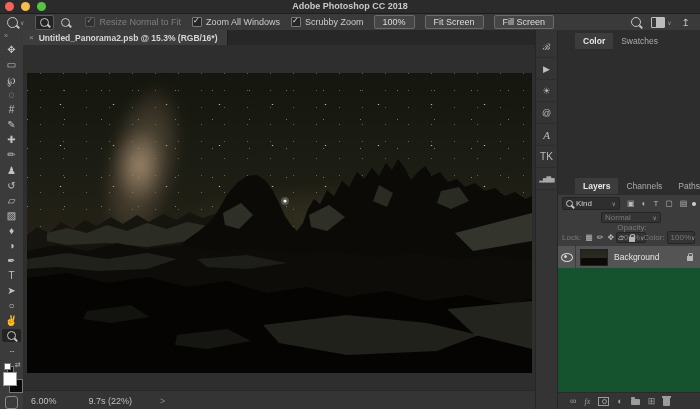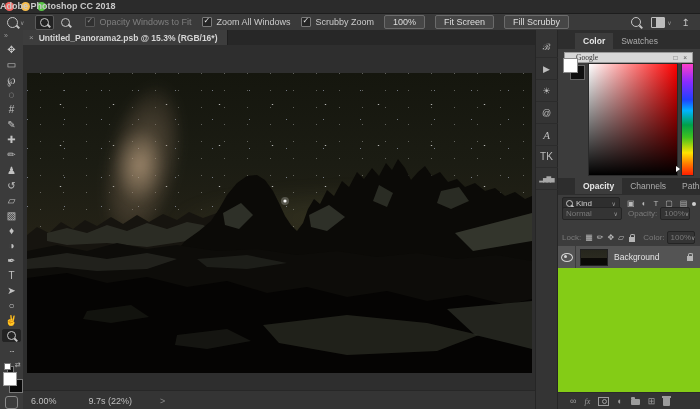--- a/index.html
+++ b/index.html
@@ -7,21 +7,21 @@
        font-family:"Liberation Sans",sans-serif;overflow:hidden;color:#ccc;
        -webkit-font-smoothing:antialiased;}
   .abs{position:absolute;}
   
   .titlebar{left:0;top:0;width:700px;height:13px;background:#2b2b2b;border-bottom:1px solid #1d1d1d;}
   .tl{position:absolute;top:2px;width:9px;height:9px;border-radius:50%;}
   .tl.r{left:5px;background:#f4645f;}
   .tl.y{left:21px;background:#f6bd4e;}
   .tl.g{left:37px;background:#58c446;}
   .win-title{position:absolute;left:0;right:0;top:0;height:13px;line-height:13px;
-       text-align:left;font-size:9px;font-weight:bold;color:#c9c9c9;}
+       text-align:center;font-size:9px;font-weight:bold;color:#c9c9c9;}
   
   .optionsbar{left:0;top:14px;width:700px;height:16px;background:#3a3a3a;
        border-bottom:1px solid #232323;display:flex;align-items:center;font-size:9px;}
   .mag{position:relative;display:inline-block;width:7px;height:7px;border:1px solid #c5c5c5;border-radius:50%;}
   .mag::after{content:'';position:absolute;width:4px;height:1.5px;background:#c5c5c5;
        right:-3px;bottom:-1px;transform:rotate(45deg);}
   .chev{font-size:6px;color:#9a9a9a;margin-left:2px;}
   .tbtn{display:flex;align-items:center;justify-content:center;width:17px;height:13px;border-radius:2px;}
   .tbtn.pressed{background:#232323;border:1px solid #5a5a5a;}
   .cbgroup{display:flex;align-items:center;margin-left:11px;white-space:nowrap;}
@@ -116,21 +116,21 @@
   .sel .chev{margin-left:auto;}
   .sel.disabled{color:#7a7a7a;background:#343434;}
   .dimlabel{color:#7a7a7a;}
   .ficon{margin-left:7px;color:#b9b9b9;}
   .fdot{margin-left:auto;margin-right:4px;width:4px;height:4px;border-radius:50%;background:#cfcfcf;}
   .eyeicon{position:relative;width:10px;height:7px;border:1px solid #d5d5d5;border-radius:50%;}
   .eyeicon::after{content:'';position:absolute;left:2.5px;top:1.5px;width:3px;height:3px;border-radius:50%;background:#d5d5d5;}
   .padlock{position:relative;width:6px;height:5px;background:#b5b5b5;margin-top:3px;}
   .padlock::before{content:'';position:absolute;left:1px;top:-3px;width:3px;height:3px;
        border:1px solid #b5b5b5;border-bottom:none;border-radius:2px 2px 0 0;}
-  .layer-list{position:absolute;left:0;top:216px;width:142px;height:146px;background:#84cc16;}
+  .layer-list{position:absolute;left:0;top:216px;width:142px;height:146px;background:#14532d;}
   .layer-row{position:absolute;left:0;top:0;width:142px;height:22px;background:#545454;display:flex;align-items:center;}
   .eyecell{width:17px;height:22px;display:flex;align-items:center;justify-content:center;border-right:1px solid #3c3c3c;}
   .lthumb{width:26px;height:15px;margin-left:4px;border:1px solid #222;
        background:linear-gradient(180deg,#26261d 0%,#2b2a20 54%,#0b0a07 56%,#0b0a07 100%);}
   .lname{margin-left:6px;font-size:8.5px;color:#e4e4e4;}
   .llock{margin-left:auto;margin-right:7px;}
   .panel-bottom{position:absolute;left:0;top:362px;width:142px;height:17px;background:#343434;
        border-top:1px solid #2a2a2a;display:flex;align-items:center;gap:8px;padding-left:12px;
        box-sizing:border-box;color:#9c9c9c;font-size:9px;}
   .fx{font-style:italic;font-size:8px;font-family:"Liberation Serif",serif;}
@@ -159,33 +159,33 @@
       <span class="chev">∨</span>
     </span>
     <span class="tbtn pressed" style="margin-left:11px;">
       <span class="mag"></span>
     </span>
     <span class="tbtn" style="margin-left:3px;">
       <span class="mag"></span>
     </span>
     <span class="cbgroup disabled">
       <span class="cb checked"></span>
-      <span>Opacity Windows to Fit</span>
+      <span>Resize Normal to Fit</span>
     </span>
     <span class="cbgroup">
       <span class="cb checked"></span>
       <span>Zoom All Windows</span>
     </span>
     <span class="cbgroup">
       <span class="cb checked"></span>
       <span>Scrubby Zoom</span>
     </span>
     <span class="obtn">100%</span>
     <span class="obtn">Fit Screen</span>
-    <span class="obtn">Fill Scrubby</span>
+    <span class="obtn">Fill Screen</span>
     <span class="ob-right">
       <span class="mag" style="width:8px;height:8px;"></span>
       <span style="display:flex;align-items:center;">
         <span class="wsicon"></span>
         <span class="chev">∨</span>
       </span>
       <span class="share">↥</span>
     </span>
   </div>
 
@@ -278,53 +278,42 @@
     <span class="dock-btn hist">▂▅▇▅</span>
   </div>
 
   <div class="abs rightpanels">
 
     <div class="phead" style="top:3px;">
       <span class="ptab active">Color</span>
       <span class="ptab">Swatches</span>
       <span class="pmenu">≣</span>
     </div>
-    <div class="color-content">
-      <div class="gwin">
-        <span class="gtitle">Google</span>
-        <span class="gctrl">□ ×</span>
-      </div>
-      <span class="fgchip"></span>
-      <span class="bgchip"></span>
-      <div class="satsq"></div>
-      <div class="huestrip"></div>
-      <span class="huemark"></span>
-    </div>
 
     <div class="phead lay-head">
-      <span class="ptab active">Opacity</span>
+      <span class="ptab active">Layers</span>
       <span class="ptab">Channels</span>
       <span class="ptab">Paths</span>
       <span class="pmenu">≣</span>
     </div>
     <div class="lay-rows">
       <div class="lrow" style="top:0;">
         <span class="sel" style="margin-left:4px;width:58px;">
           <span class="mag" style="width:5px;height:5px;margin-right:3px;"></span>
           <span>Kind</span>
           <span class="chev">∨</span>
         </span>
         <span class="ficon">▣</span>
         <span class="ficon">◐</span>
         <span class="ficon">T</span>
         <span class="ficon">▢</span>
         <span class="ficon">▤</span>
         <span class="fdot"></span>
       </div>
-      <div class="lrow" style="top:10px;">
+      <div class="lrow" style="top:17px;flex-direction:column;">
         <span class="sel disabled" style="margin-left:4px;width:60px;">
           <span>Normal</span>
           <span class="chev">∨</span>
         </span>
         <span class="dimlabel" style="margin-left:6px;">Opacity:</span>
         <span class="sel disabled" style="margin-left:3px;width:30px;">
           <span>100%</span>
           <span class="chev">∨</span>
         </span>
       </div>

